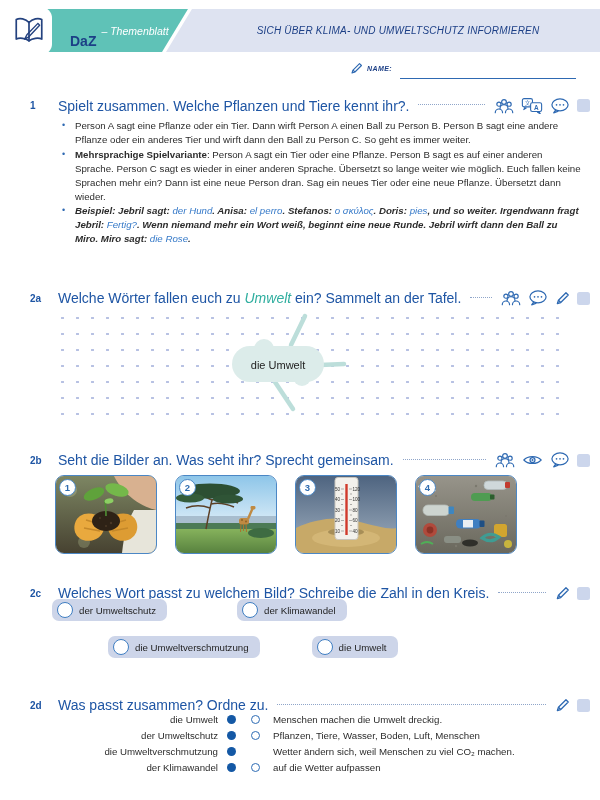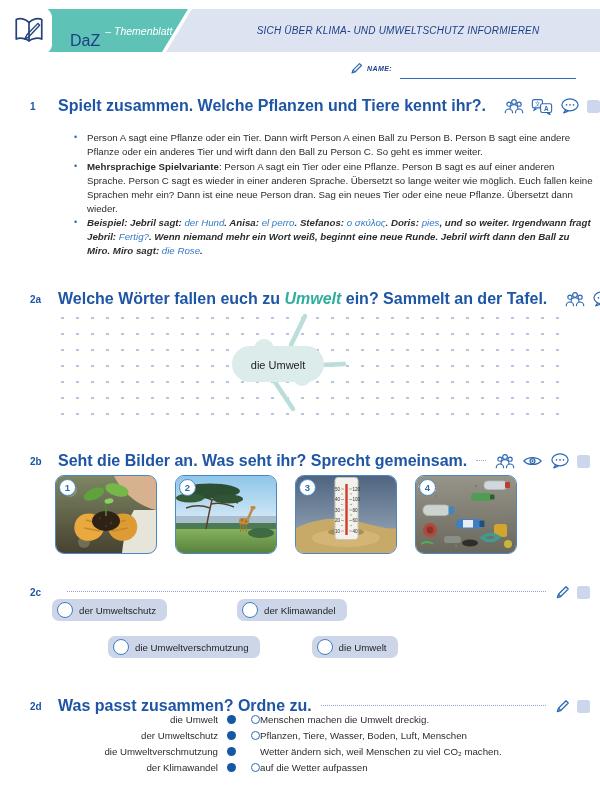--- a/index.html
+++ b/index.html
@@ -9,43 +9,43 @@
   
   .header{position:absolute;top:9px;left:0;right:0;height:43px;}
   .banner{position:absolute;left:166px;right:0;top:0;height:100%;background:#dee3f1;
           clip-path:polygon(26px 0,100% 0,100% 100%,0 100%);
           display:flex;align-items:center;justify-content:center;}
   .banner-title{font-size:10px;font-weight:normal;font-style:italic;color:#1c3f86;
                 letter-spacing:.2px;padding-left:30px;white-space:nowrap;}
   .badge{position:absolute;left:36px;top:0;width:152px;height:100%;background:#5fc2b7;
          clip-path:polygon(0 0,100% 0,calc(100% - 26px) 100%,0 100%);
          display:flex;align-items:center;padding-left:34px;box-sizing:border-box;}
-  .badge .b1{font-size:16px;font-weight:normal;color:#1c3f86;margin-top:20px;}
+  .badge .b1{font-size:14px;font-weight:bold;color:#1c3f86;margin-top:20px;}
   .badge .b2{font-size:10.5px;font-style:italic;color:#ffffff;margin-left:5px;}
   .logo-box{position:absolute;left:6px;top:-2px;width:46px;height:48px;background:#fff;
             border-radius:11px;display:flex;align-items:center;justify-content:center;}
 
   
   .name-row{position:absolute;top:62px;left:350px;display:flex;align-items:flex-end;}
   .name-label{font-size:7px;font-weight:bold;font-style:italic;color:#1c3f86;
               letter-spacing:.4px;margin:0 0 7px 4px;}
   .name-line{width:176px;height:16px;border-bottom:1.5px solid #2e69b2;margin-left:8px;}
   .name-pencil{margin-bottom:4px;}
 
   
   .sec-head{position:absolute;left:0;right:10px;display:flex;align-items:center;padding-left:30px;}
   .num{width:28px;font-weight:bold;color:#1e55a4;font-size:10px;flex:none;}
-  .title{font-weight:bold;color:#1e55a4;font-size:16px;white-space:nowrap;}
+  .title{font-weight:normal;color:#1e55a4;font-size:14px;white-space:nowrap;}
   .teal{color:#2fae9f;font-style:italic;}
   .leader{flex:1;border-bottom:1.7px dotted #8fa5c9;margin:0 9px 3px 9px;height:1px;}
   .icons{display:flex;align-items:center;gap:7px;flex:none;}
   .lvl{width:13px;height:13px;background:#ccd6ec;border-radius:2.5px;display:inline-block;}
 
   
-  .bullets{position:absolute;top:119px;left:60px;width:522px;list-style:none;margin:12px;padding:0;}
+  .bullets{position:absolute;top:119px;left:60px;width:522px;list-style:none;margin:0;padding:0;}
   .bullets li{position:relative;padding-left:15px;font-size:9.7px;line-height:13.9px;margin-bottom:1px;}
   .bullets li::before{content:"•";position:absolute;left:2px;color:#2e69b2;font-size:9px;}
   .bold{font-weight:bold;}
   .ex{font-style:italic;font-weight:bold;}
   .bl{font-style:italic;color:#3579c8;}
 
   
   .grid{position:absolute;top:303px;left:50px;width:520px;height:124px;
         background-image:radial-gradient(#b7c1e3 1.1px,transparent 1.2px);
         background-size:15px 16px;background-position:5px 7px;}
@@ -67,21 +67,21 @@
   .pill .circ{width:16px;height:16px;border-radius:50%;background:#fff;border:1.6px solid #3f7ec2;
         box-sizing:border-box;flex:none;}
 
   
   .match{position:absolute;top:711px;left:30px;display:flex;align-items:flex-start;}
   .mcol-left{width:206px;}
   .mrow-l{display:flex;justify-content:flex-end;align-items:center;gap:9px;height:16.2px;
           font-size:9.7px;}
   .mdot{width:9px;height:9px;border-radius:50%;background:#1458a5;flex:none;}
   .mcol-right{margin-left:15px;}
-  .mrow-r{display:flex;align-items:center;height:16.2px;font-size:9.7px;text-align:center;}
+  .mrow-r{display:flex;align-items:center;gap:13px;height:16.2px;font-size:9.7px;text-align:center;}
   .mcirc{width:9px;height:9px;border-radius:50%;background:#fff;border:1.5px solid #2e6cb5;
          box-sizing:border-box;flex:none;}
   .mcirc.hidden{visibility:hidden;}
 </style>
 </head>
 <body>
 
 <div class="page">
 
   <div class="header">
@@ -349,20 +349,21 @@
         <rect x="28" y="60" width="17" height="7" rx="3" fill="#8a8f85"></rect>
         <ellipse cx="54" cy="67" rx="8" ry="3.4" fill="#2f2f2a"></ellipse>
         <circle cx="92" cy="68" r="4" fill="#c8b53e"></circle>
         <path d="M5 68 q6 -4 12 0" stroke="#4fae57" stroke-width="2" fill="none"></path>
       </svg>
     </div>
   </div>
 
   <div class="sec-head" style="top:585px">
     <span class="num">2c</span>
+    <span class="title">Welches Wort passt zu welchem Bild? Schreibe die Zahl in den Kreis.</span>
     <span class="leader"></span>
     <span class="icons">
       <svg width="15" height="15" viewBox="0 0 16 16" fill="none" stroke="#2e69b2" stroke-width="1.4" stroke-linejoin="round">
         <path d="M2.5 13.5 l1.2-3.6 8-8 2.4 2.4 -8 8 z"></path>
           <path d="M3.7 9.9 l2.4 2.4"></path>
       </svg>
       <span class="lvl"></span>
     </span>
   </div>
 

